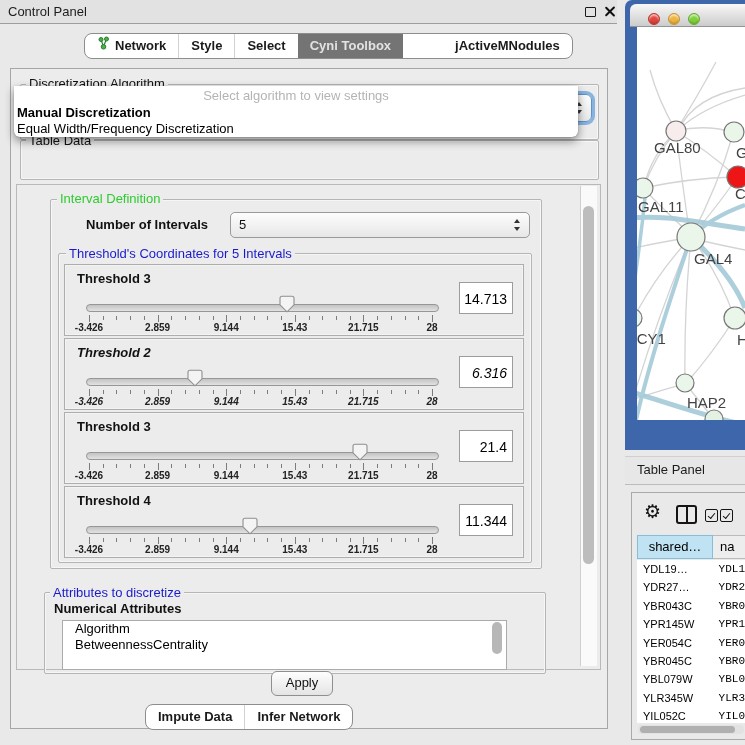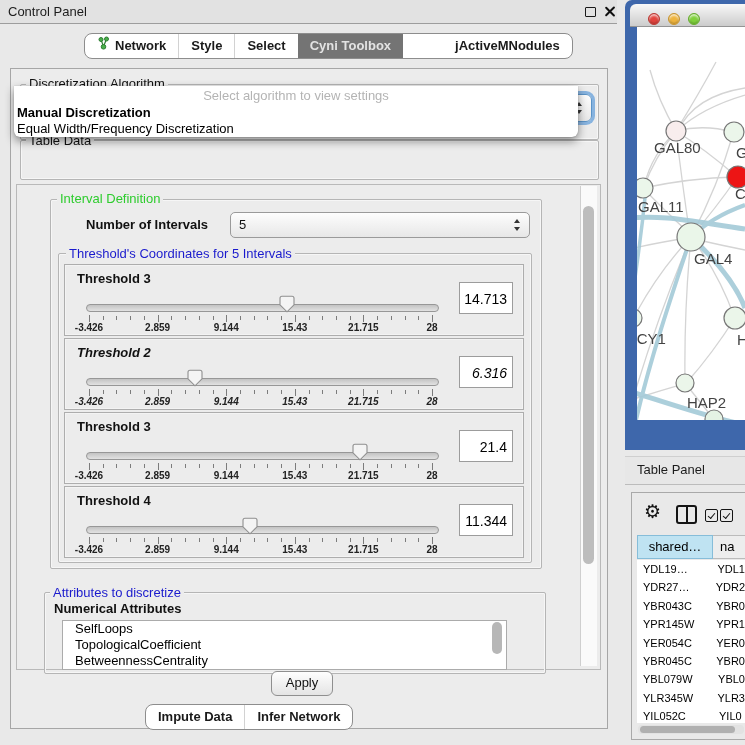--- a/index.html
+++ b/index.html
@@ -85,21 +85,21 @@
   .cols-icon::after{content:"";position:absolute;left:7.5px;top:0;width:2px;height:15px;background:#141414;}
   .chk{width:11px;height:11px;border:1.6px solid #141414;border-radius:2px;}
   .chk::after{content:"";position:absolute;left:2px;top:2.5px;width:6px;height:3px;border-left:1.7px solid #141414;border-bottom:1.7px solid #141414;transform:rotate(-50deg);}
   .chk1{left:705px;top:509px;}
   .chk2{left:720px;top:509px;}
   .th1{left:637px;top:535px;width:76px;height:24px;background:#bfe3f2;border:1px solid #86bdd9;box-sizing:border-box;font-size:13px;text-align:center;line-height:22px;color:#000;}
   .th2{left:713px;top:535px;width:32px;height:24px;background:#ededed;border-top:1px solid #bbb;border-bottom:1px solid #bbb;box-sizing:border-box;font-size:13px;line-height:22px;padding-left:7px;color:#000;overflow:hidden;}
   .trows{left:637px;top:560px;width:108px;height:163px;background:#fff;overflow:hidden;}
   .trow{display:flex;height:18.4px;font-size:11px;line-height:18px;color:#000;}
   .trow .c1{width:72px;padding-left:6px;white-space:nowrap;overflow:hidden;}
-  .trow .c2{padding-left:4px;white-space:nowrap;}
+  .trow .c2{padding-left:4px;white-space:nowrap;font-family:Liberation Mono, monospace;}
   .hscroll-track{left:638px;top:725px;width:106px;height:9px;background:#e2e2e2;border-radius:4px;}
   .hscroll-thumb{left:640px;top:726px;width:95px;height:7px;background:#b0b0b0;border-radius:4px;}
 </style>
 </head>
 <body>
 
 <div id="root">
 
   <div class="abs cp-titlebar"></div>
   <div class="abs cp-title">Control Panel</div>
@@ -341,22 +341,21 @@
             <path d="M3 1.2 H13 Q15 1.2 15 3.2 V9.8 L8 16.8 L1 9.8 V3.2 Q1 1.2 3 1.2 Z" fill="#f4f4f4" stroke="#8f8f8f" stroke-width="1.1"></path>
           </svg></div>
         <div class="t-value">11.344</div>
       </div>
     </div>
 
   <div class="abs group" style="left:44px;top:592px;width:500px;height:80px;"></div>
   <div class="abs group-label blue" style="left:50px;top:585px;">Attributes to discretize</div>
   <div class="abs attr-subtitle" style="left:54px;top:601px;">Numerical Attributes</div>
   <div class="abs attr-list" id="attr-list">
-      <div class="attr-item">SelfLoops</div>
-      <div class="attr-item">TopologicalCoefficient</div>
+      <div class="attr-item">Algorithm</div>
       <div class="attr-item">BetweennessCentrality</div>
     </div>
   <div class="abs attr-scroll"></div>
 
   <div class="abs apply-btn">Apply</div>
   <div class="abs tabbar bottom-tabs" id="bottom-tabs">
       <div class="tab">
         <span>Impute Data</span>
       </div>
       <div class="tab">

